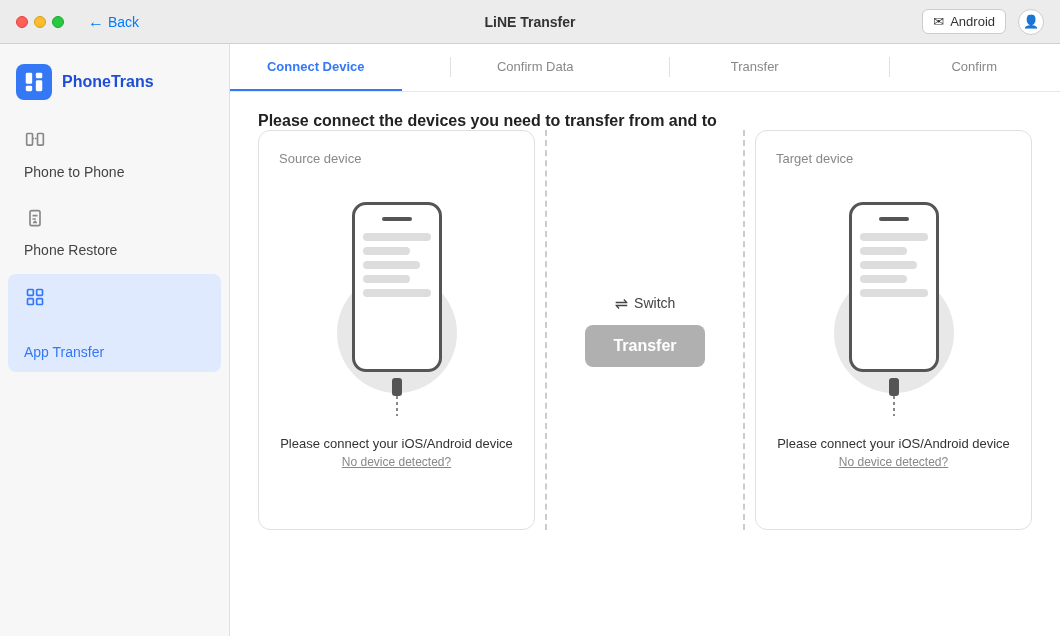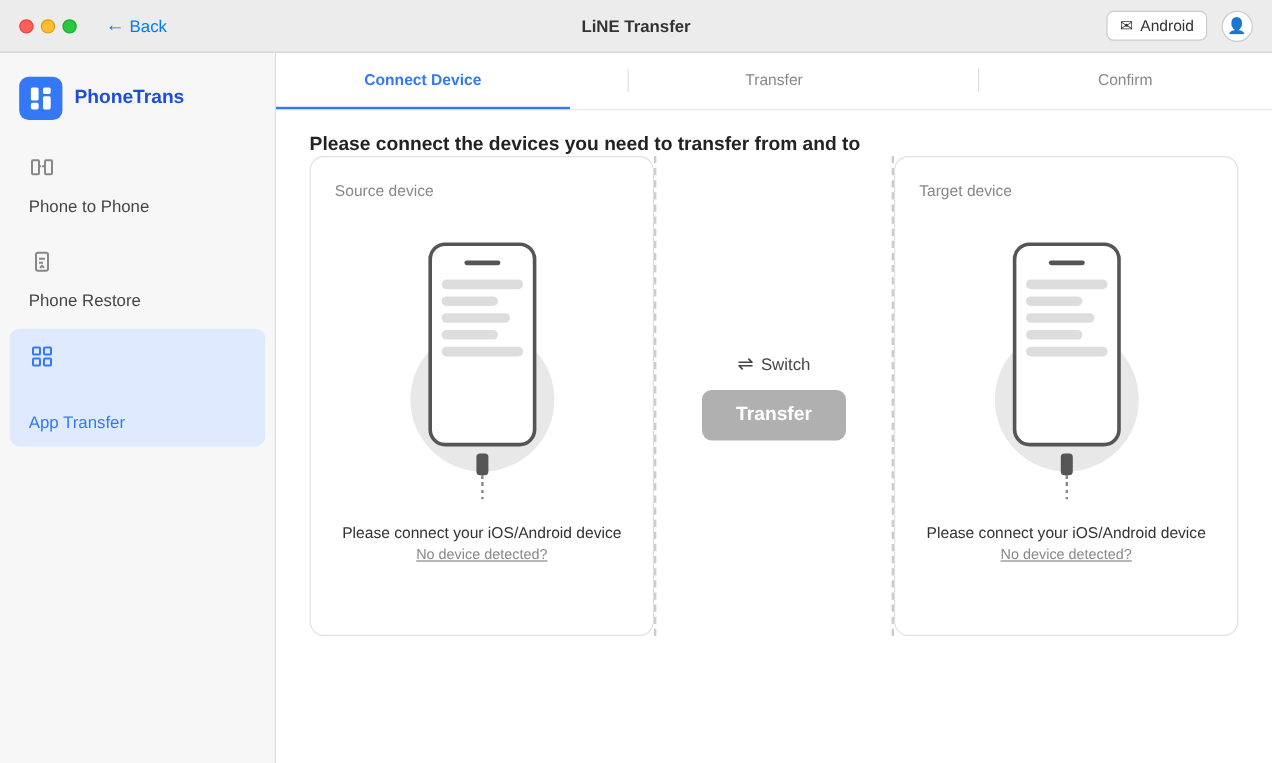--- a/index.html
+++ b/index.html
@@ -360,21 +360,21 @@
       font-size: 16px;
       font-weight: 600;
       cursor: pointer;
       z-index: 2;
     }
 
     
     .cards-wrapper {
       display: flex;
       align-items: stretch;
-      gap: 0;
+      gap: 10px;
       position: relative;
       width: 100%;
     }
   </style>
 </head>
 <body>
 
 <div class="title-bar">
   <div class="title-bar-left">
     <div class="traffic-lights">
@@ -448,20 +448,23 @@
       </div>
       <span>App Transfer</span>
     </div>
   </div>
 
   <div class="content-area">
 
     <div class="steps-bar">
       <div class="step-item active">
         <span>Connect Device</span>
+      </div>
+      <div class="step-item">
+        <span>Confirm Data</span>
       </div>
       <div class="step-item">
         <span>Transfer</span>
       </div>
       <div class="step-item">
         <span>Confirm</span>
       </div>
     </div>
 
     <div class="page-content">

